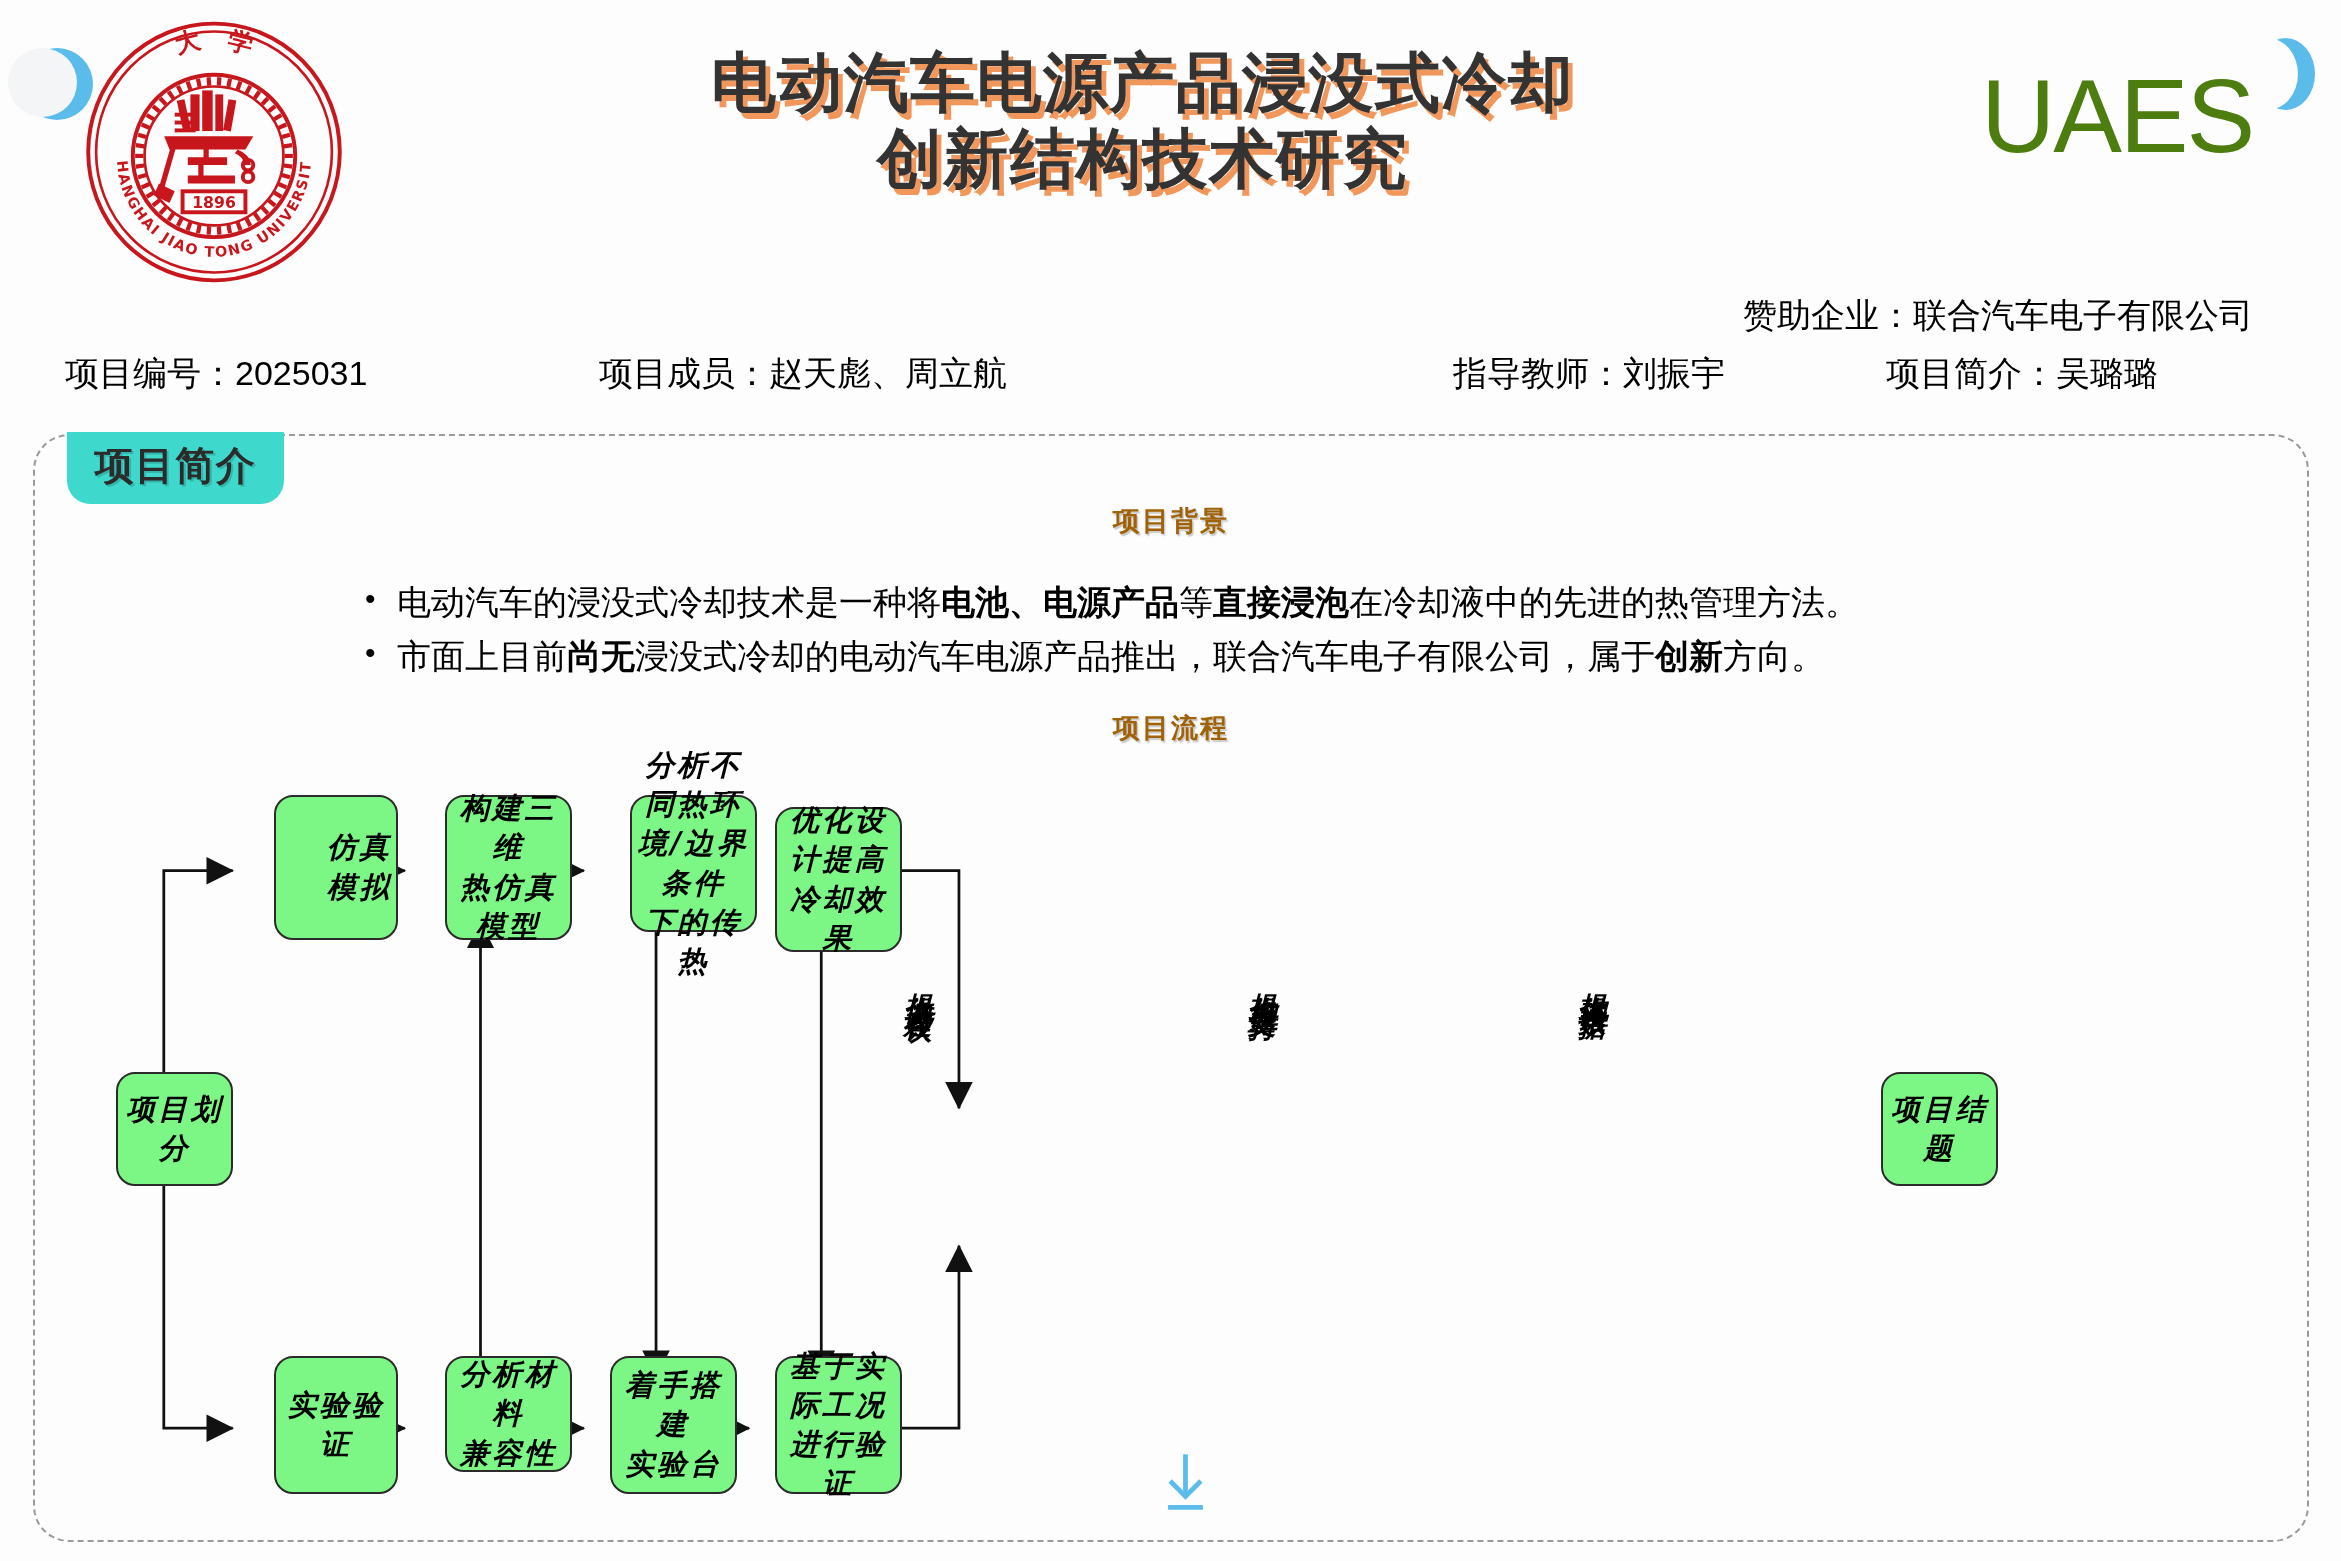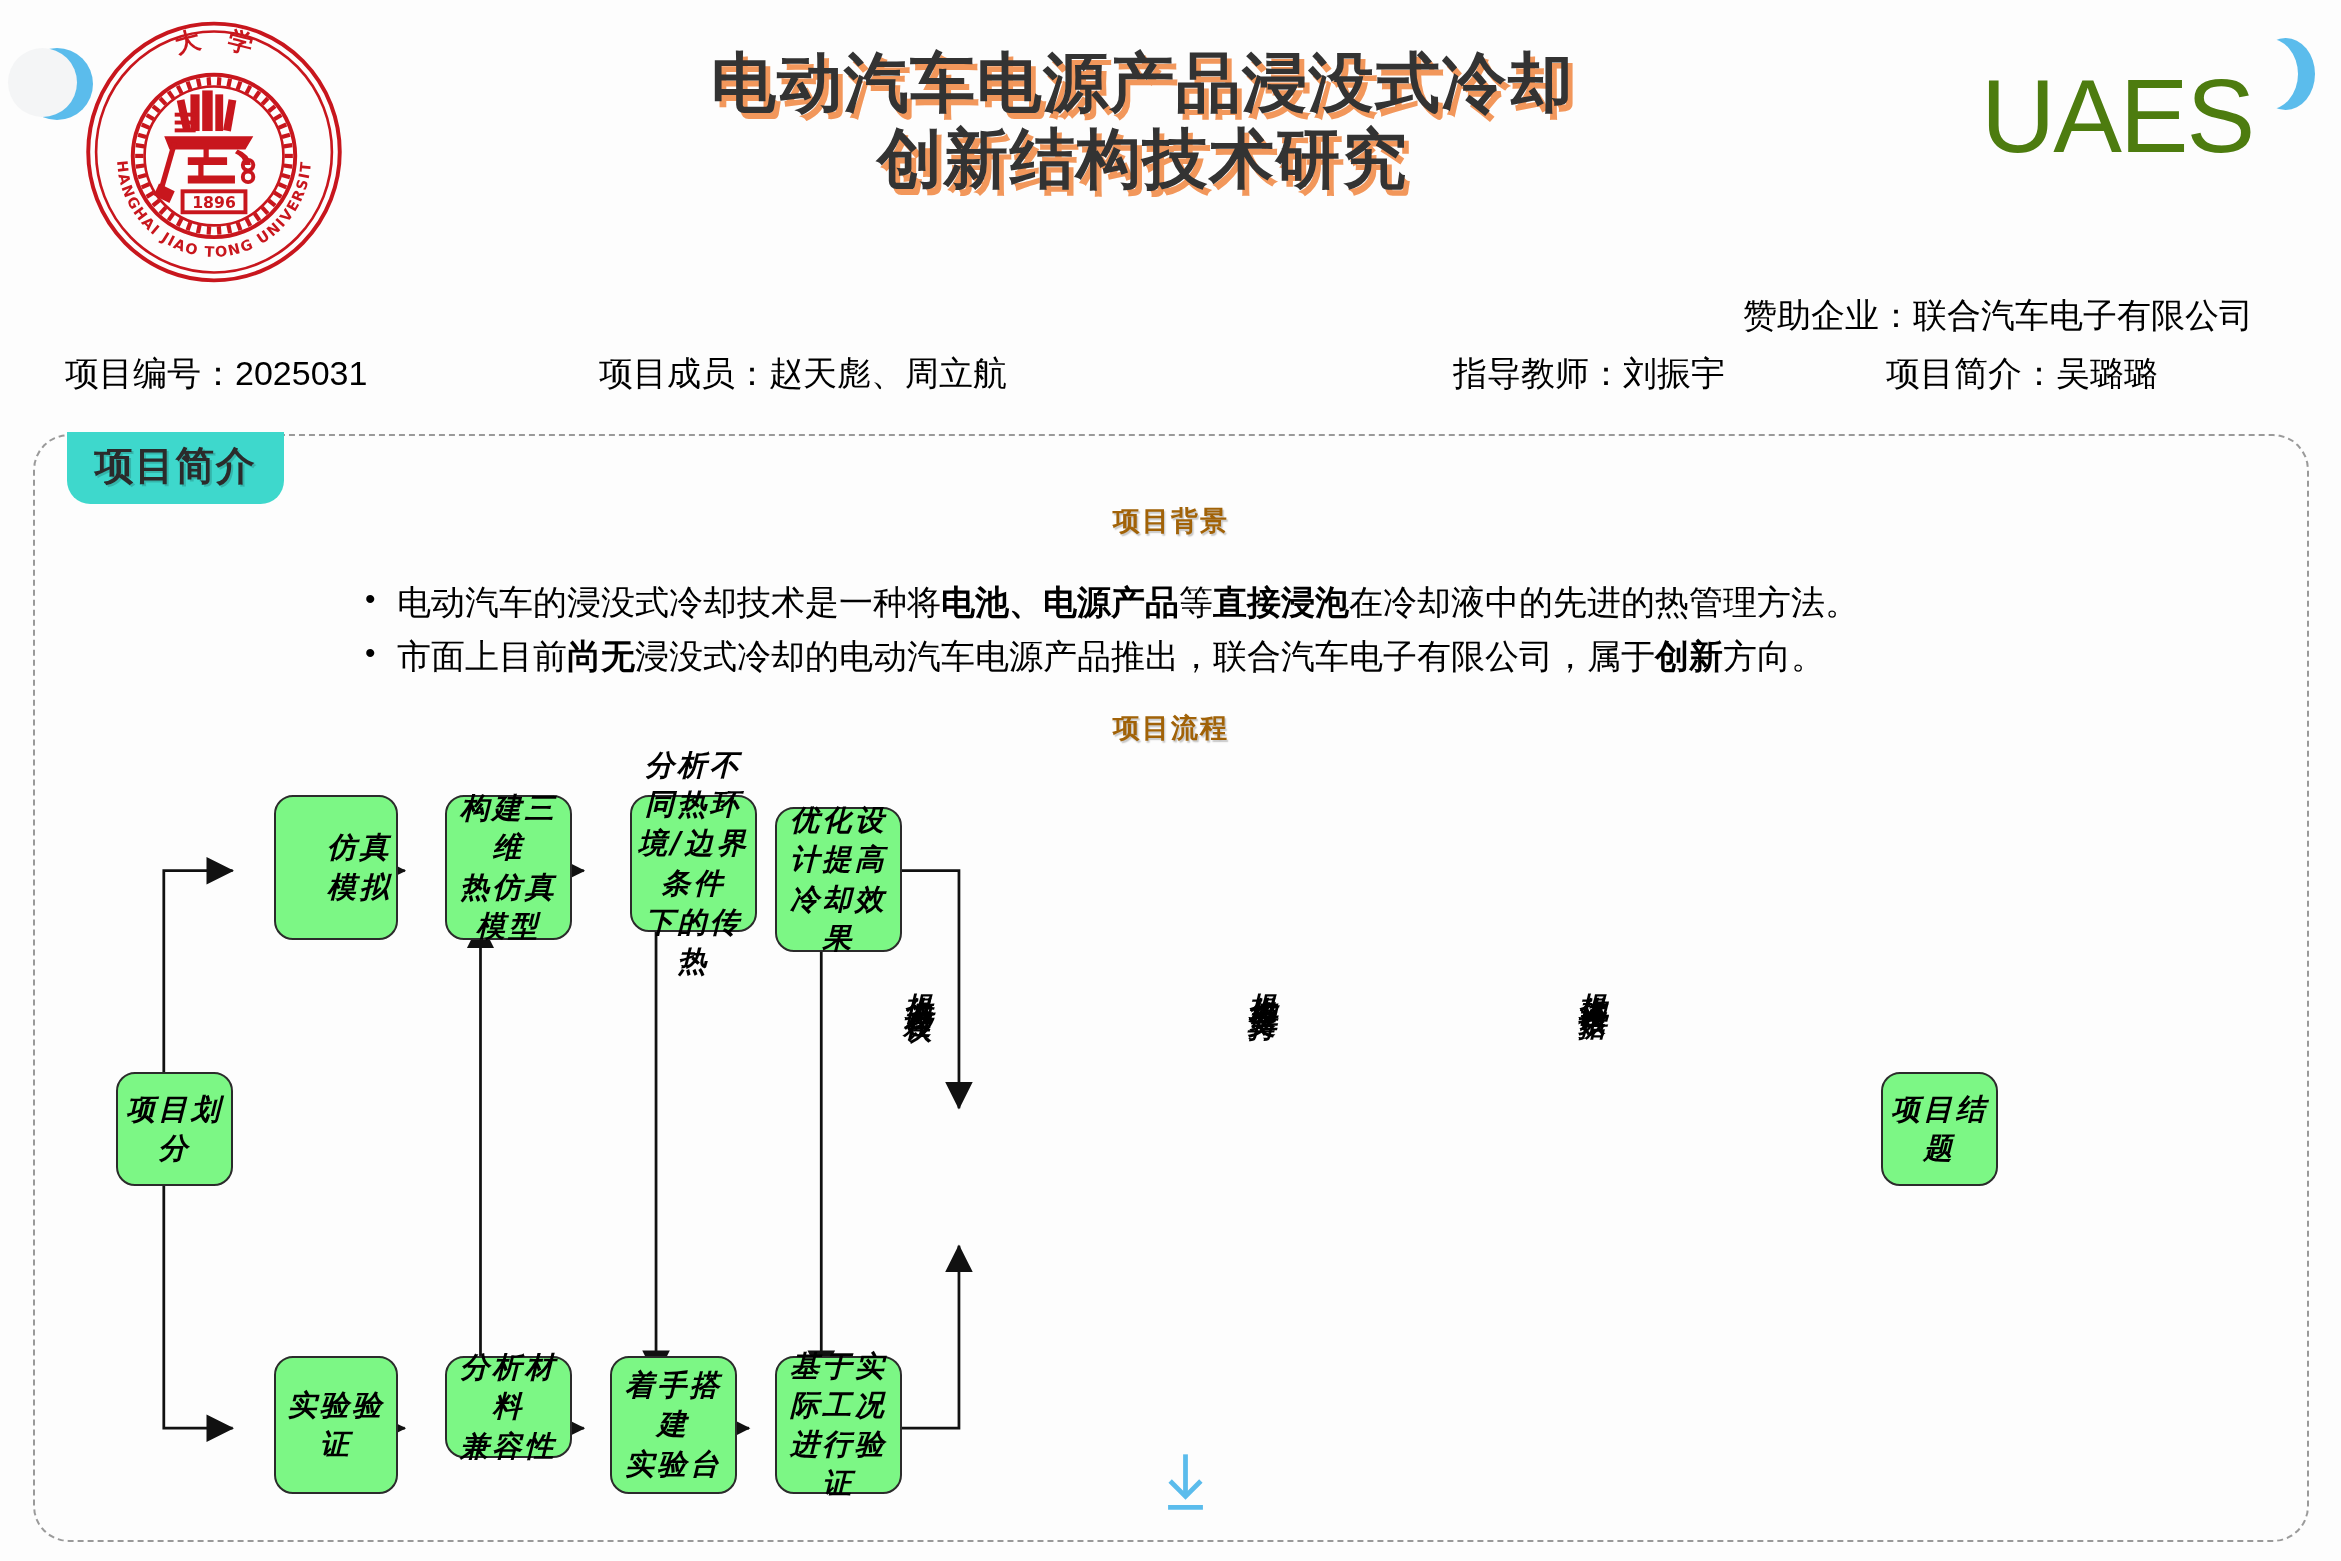--- a/index.html
+++ b/index.html
@@ -316,21 +316,21 @@
 境/边界条件
 下的传热</span>
       </div>
     <div class="fnode" id="n-optimize" style="left:742px; top:31px;  width:127px; height:145px;margin-top:12px;">
         <span>优化设计提高
 冷却效果</span>
       </div>
     <div class="fnode" id="n-exp" style="left:241px;  top:592px; width:124px; height:138px;">
         <span>实验验证</span>
       </div>
-    <div class="fnode" id="n-material" style="left:412px;  top:592px; width:127px; height:102px;">
+    <div class="fnode" id="n-material" style="left:412px;  top:592px; width:127px; height:116px;">
         <span>分析材料
 兼容性</span>
       </div>
     <div class="fnode" id="n-verify" style="left:742px; top:592px; width:127px; height:138px;">
         <span>基于实际工况
 进行验证</span>
       </div>
     <div class="fnode" id="n-bench" style="left:577px;  top:592px; width:127px; height:138px;">
         <span>着手搭建
 实验台</span>

